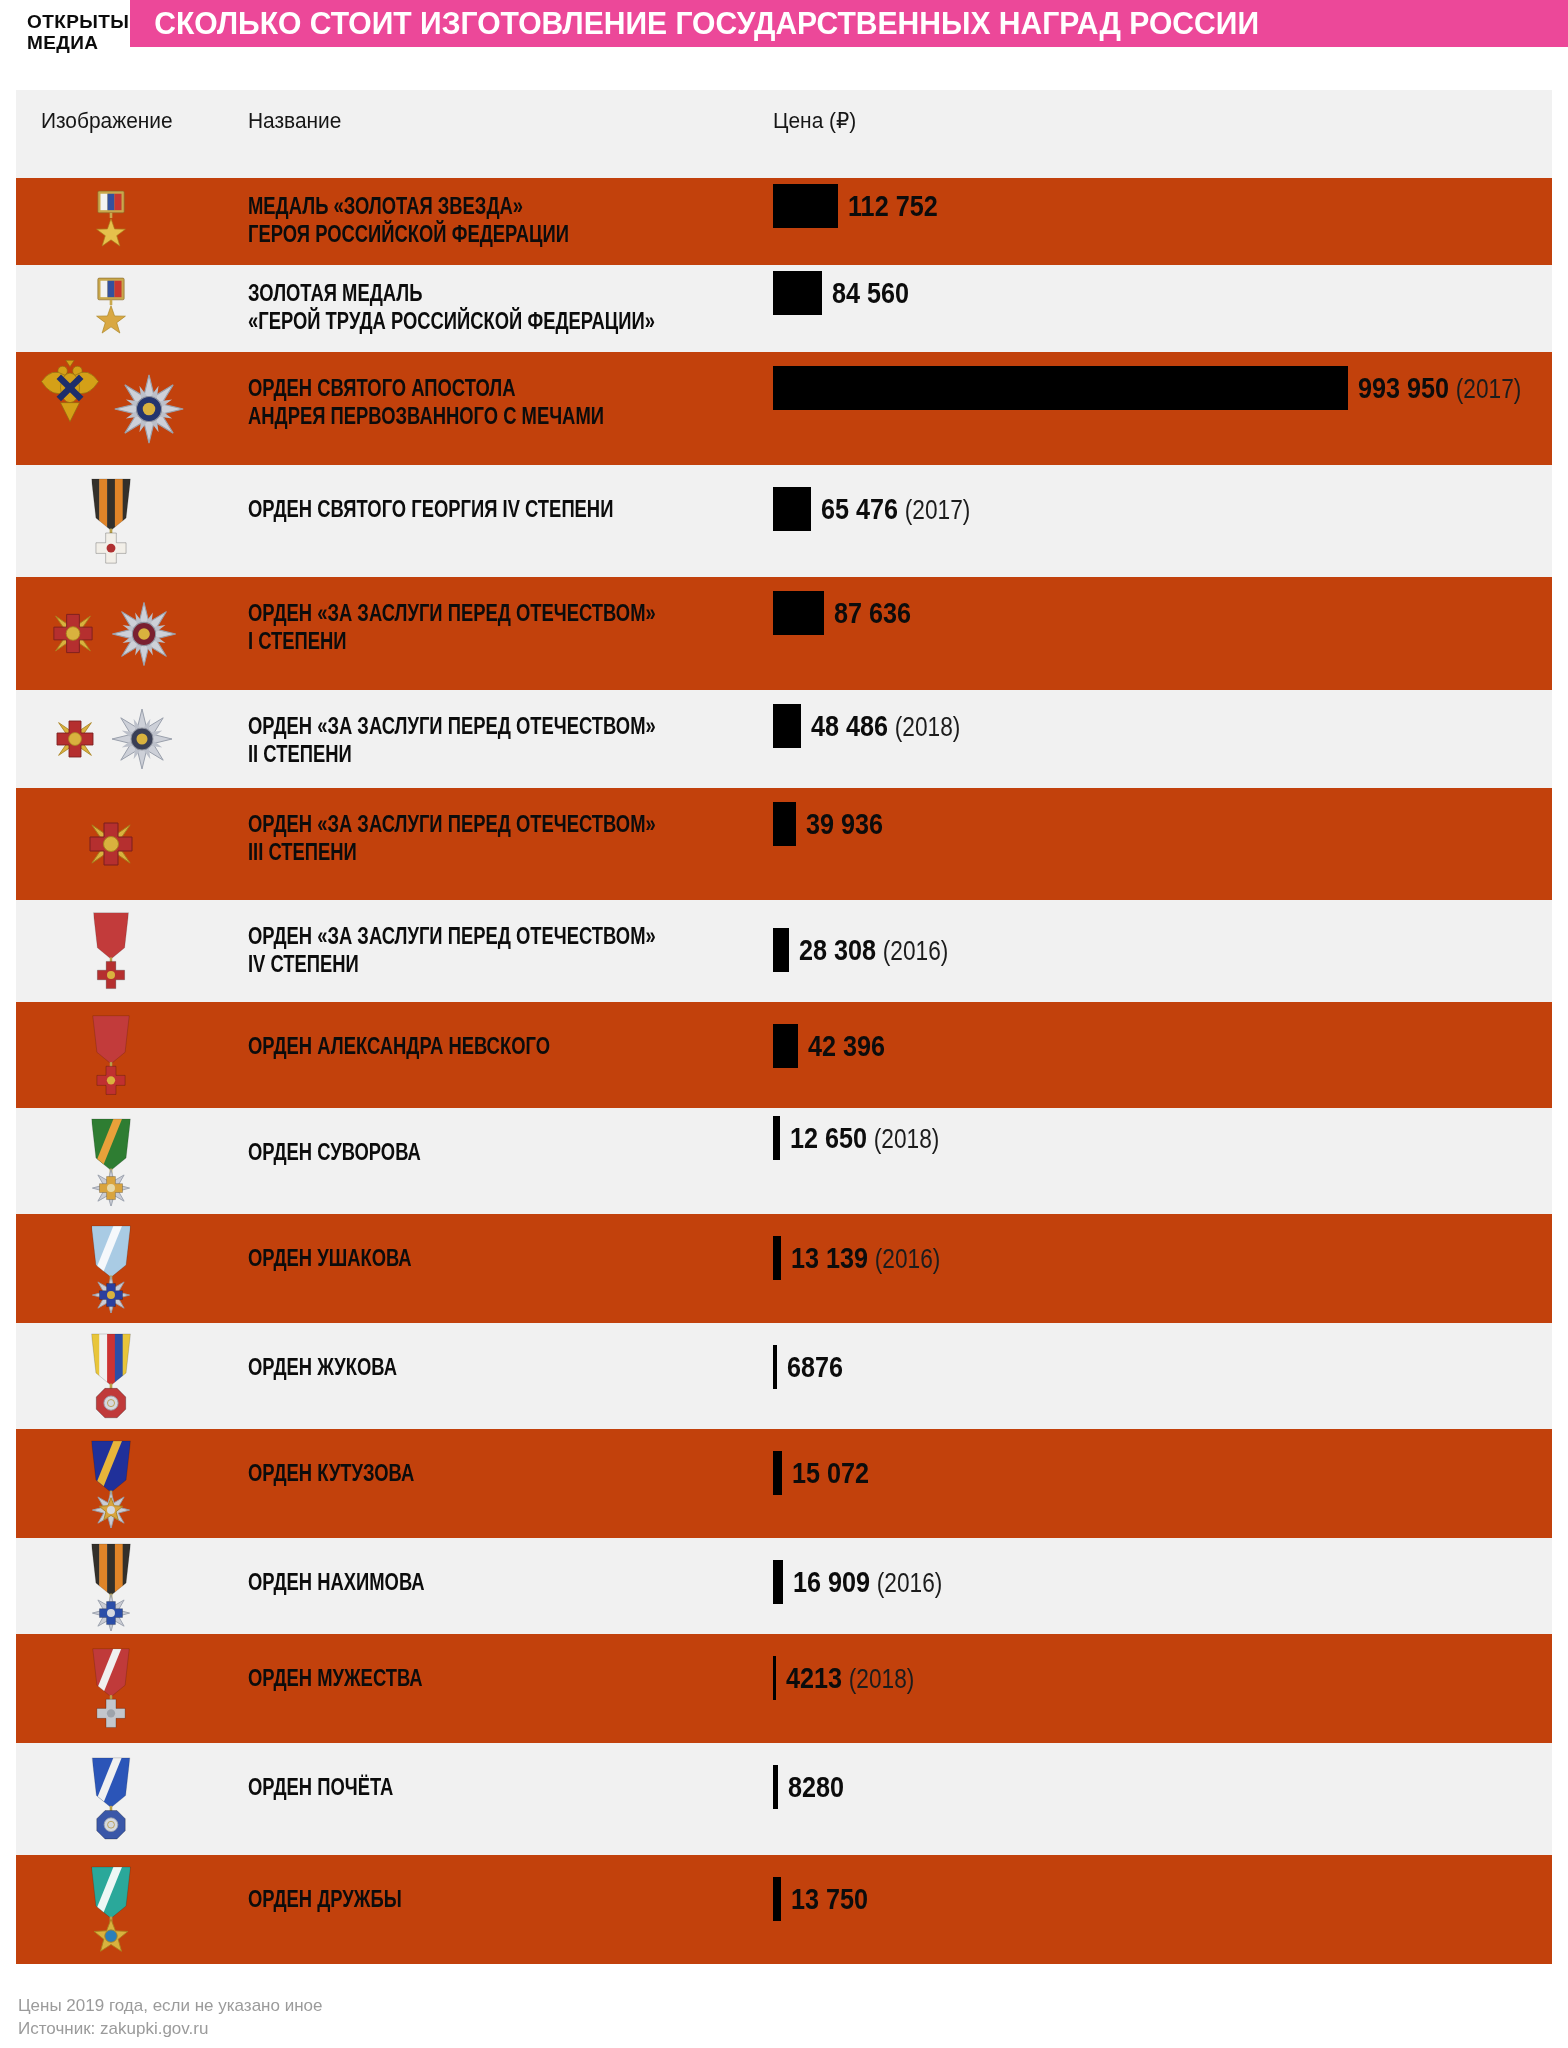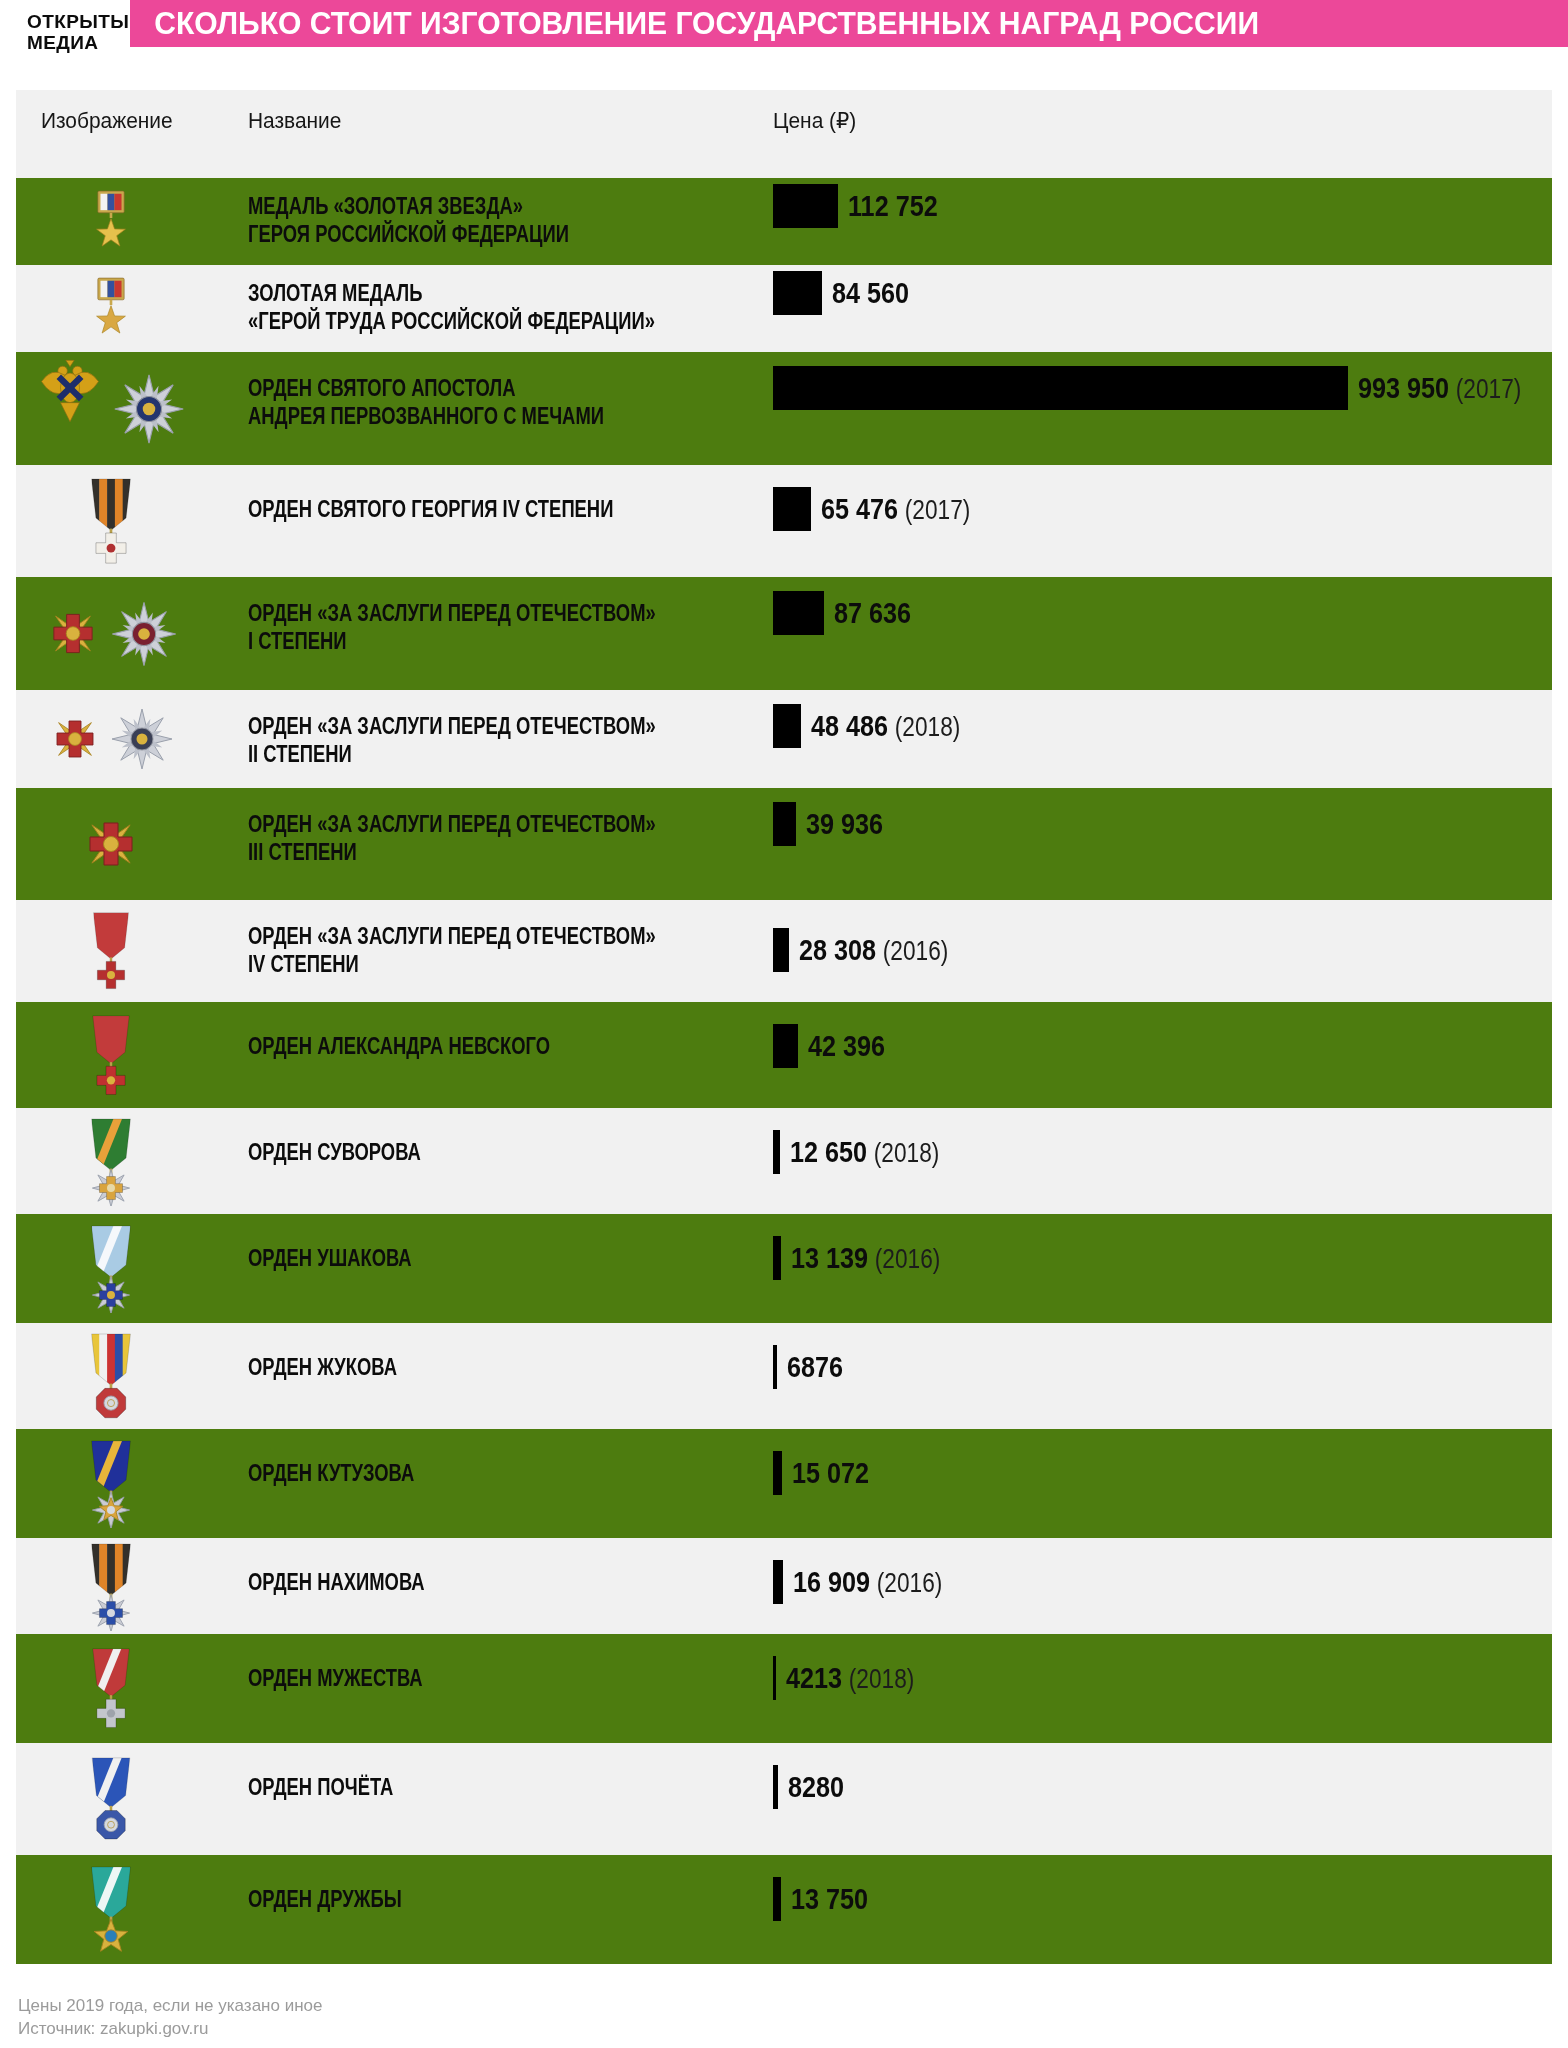--- a/index.html
+++ b/index.html
@@ -25,21 +25,21 @@
   
   .table{margin:27px 16px 0 16px;}
   .thead{
     height:88px;background:#f1f1f1;display:flex;box-sizing:border-box;padding-top:18px;
     font-size:22px;color:#161616;
   }
   .thead .h-img{width:190px;box-sizing:border-box;padding-left:25px;}
   .thead .h-name{width:567px;box-sizing:border-box;padding-left:42px;}
   .thead .h-price{flex:1;}
   .thead span{display:inline-block;transform:scaleX(.95);transform-origin:0 50%;white-space:nowrap;}
-  .row{display:flex;background:#4d7c0f;}
+  .row{display:flex;background:#c2410c;}
   .row.shaded{background:#f1f1f1;}
   .cell-img{width:190px;display:flex;align-items:center;justify-content:center;gap:2px;}
   .cell-name{width:567px;box-sizing:border-box;padding-left:42px;}
   .name-text{
     display:inline-block;font-weight:bold;font-size:23px;line-height:28px;color:#0c0c0c;
     white-space:pre-line;transform:scaleX(.8);transform-origin:0 0;
   }
   .cell-price{flex:1;}
   .price-line{display:flex;align-items:center;height:44px;}
   .bar{display:inline-block;height:44px;background:#000000;flex:none;}
@@ -293,21 +293,21 @@
               </g>
               <polygon points="13,2 57,2 52,46 35,60 18,46" fill="none" stroke="rgba(0,0,0,.18)"></polygon>
               <rect x="33.5" y="58" width="3" height="6" fill="#b9a04a"></rect>
               <polygon points="35.0,59.0 38.4,71.7 49.8,65.2 43.3,76.6 56.0,80.0 43.3,83.4 49.8,94.8 38.4,88.3 35.0,101.0 31.6,88.3 20.2,94.8 26.7,83.4 14.0,80.0 26.7,76.6 20.2,65.2 31.6,71.7" fill="#caccd4" stroke="#979daa"></polygon>
               <path d="M30 67 h10 v8 h8 v10 h-8 v8 h-10 v-8 h-8 v-10 h8 z" fill="#d9a43e" stroke="rgba(0,0,0,.25)"></path>
               <circle cx="35" cy="80" r="4.5" fill="#e7d9a8"></circle>
             </svg></span>
         </div>
         <div class="cell-name" style="padding-top: 30px;"><span class="name-text">ОРДЕН СУВОРОВА</span></div>
         <div class="cell-price">
-          <div class="price-line" style="margin-top: 22px;">
+          <div class="price-line" style="margin-top: 8px;">
             <span class="bar" style="width: 7px; background: rgb(0, 0, 0);"></span>
             <span class="price-text"><span class="num">12 650</span><span class="year">(2018)</span></span>
           </div>
         </div>
       </div>
       <div class="row" style="height: 109px;">
         <div class="cell-img">
           <span class="medal"><svg width="62" height="89" viewBox="0 0 70 100" xmlns="http://www.w3.org/2000/svg">
               <clipPath id="clip4">
                 <polygon points="13,2 57,2 52,46 35,60 18,46"></polygon>

